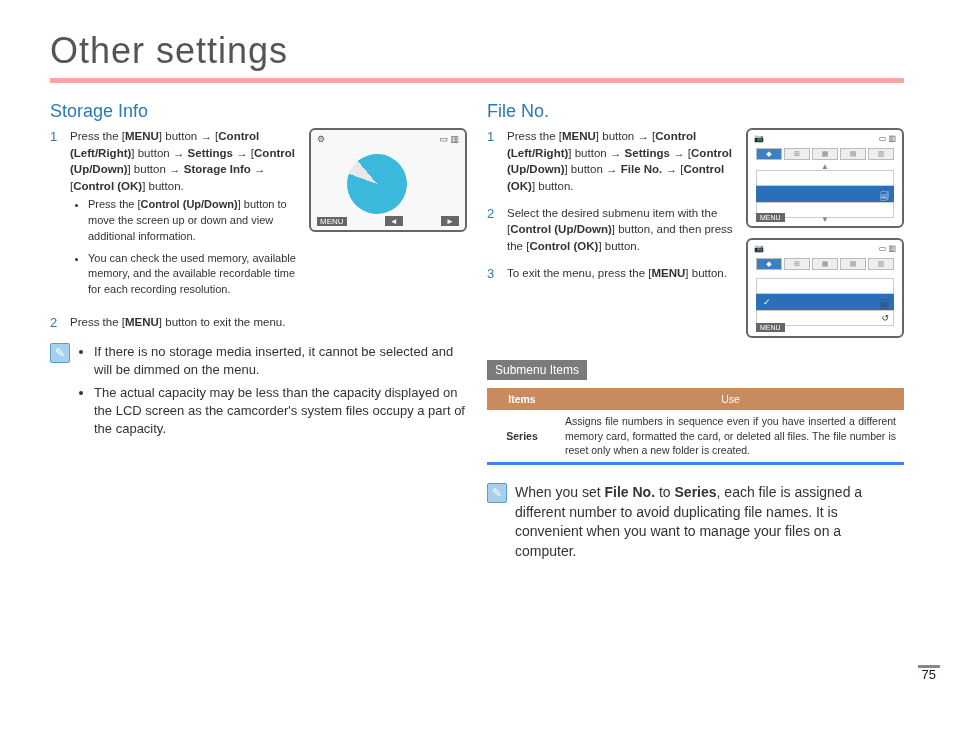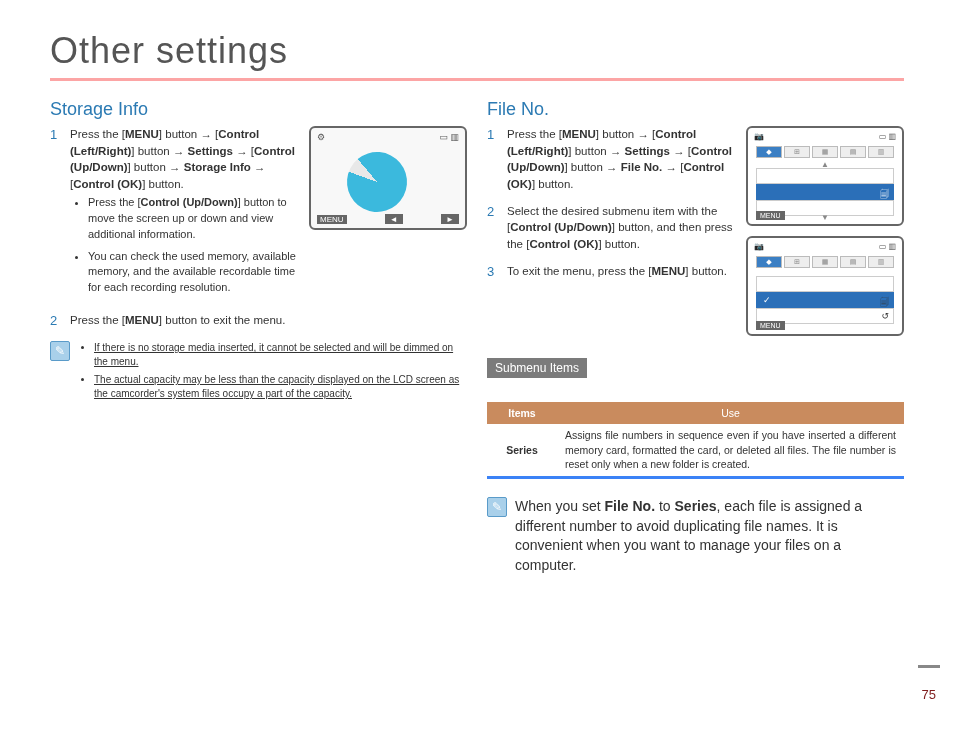--- a/index.html
+++ b/index.html
@@ -10,21 +10,21 @@
     background: #fff;
     width: 954px;
     height: 730px;
     position: relative;
     padding: 30px 50px 20px 50px;
   }
   h1 {
     font-weight: 200;
     font-size: 36px;
     color: #555;
-    border-bottom: 3px solid #fca5a5;
+    border-bottom: 5px solid #fca5a5;
     padding-bottom: 6px;
     margin-bottom: 18px;
     letter-spacing: 1px;
   }
   .columns { display: flex; gap: 20px; }
   .col { flex: 1; min-width: 0; }
   h2 {
     color: #2b7ab3;
     font-weight: 400;
     font-size: 18px;
@@ -62,29 +62,29 @@
   .screen2 .row.blue { background:#2b6fb8; border-color:#2b6fb8;}
   .screen2 .row .mark { position:absolute; right:4px; top:2px; font-size:9px; color:#333;}
   .screen2 .menutag { position:absolute; bottom:4px; left:8px; background:#666; color:#fff; font-size:7px; padding:1px 4px;}
   .screen2 .tri { position:absolute; left:50%; transform:translateX(-50%); font-size:8px; color:#888;}
   .notebox { display:flex; gap:8px; margin-top:10px; }
   .noteicon {
     width:20px; height:20px; min-width:20px; border:1px solid #5a9bc9; background:#a9d0ea;
     display:flex; align-items:center; justify-content:center; color:#fff; font-size:12px; border-radius:2px;
   }
   .notebullets { list-style: disc; padding-left: 16px; }
-  .notebullets li { font-size:10px; line-height:1.4; margin-bottom:4px; color:#333;text-decoration:underline;}
+  .notebullets li { font-size:13px; line-height:1.4; margin-bottom:4px; color:#333;}
   .notetext { font-size:14px; line-height:1.4; flex:1; }
-  .submenuhdr { background:#7b7b7b; color:#fff; font-size:12px; padding:3px 8px; margin:12px 0 24px; display:inline-block; }
+  .submenuhdr { background:#7b7b7b; color:#fff; font-size:12px; padding:3px 8px; margin:12px 0 8px; display:inline-block; }
   table.sub { width:100%; border-collapse: collapse; font-size:10.5px; }
   table.sub th { background:#c98b5e; color:#fff; font-weight:400; padding:5px 8px; text-align:center; }
   table.sub th:first-child { width:70px;font-weight:bold; }
   table.sub td { padding:4px 8px; border-bottom:3px solid #3b82f6; vertical-align: middle; line-height:1.4; text-align:justify; }
   table.sub td:first-child { font-weight:700; text-align:center; }
-  .pagenum { position:absolute; right:18px; bottom:28px; font-size:13px; color:#7f1d1d; }
+  .pagenum { position:absolute; right:18px; bottom:48px; font-size:13px; color:#0f172a; }
   .pageline { position:absolute; right:14px; bottom:62px; width:22px; height:3px; background:#888; }
   @media print { body { margin:0;} }
 </style>
 </head>
 <body>
 
 <h1>Other settings</h1>
 
 <div class="columns">
 

